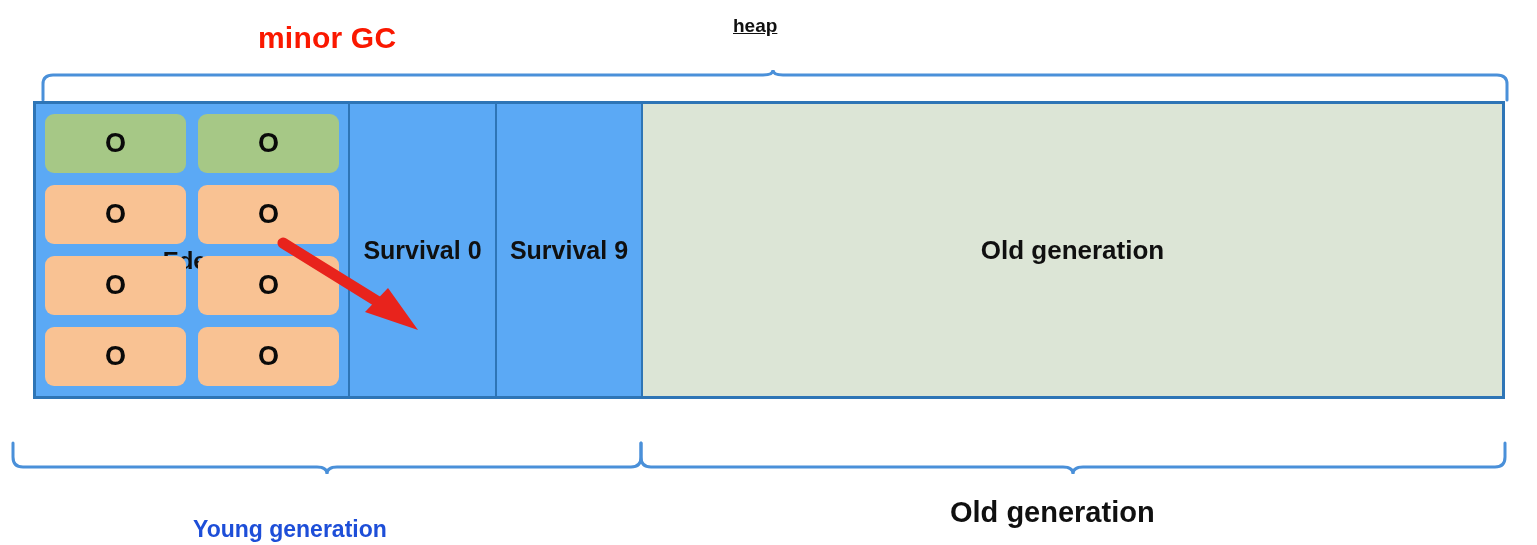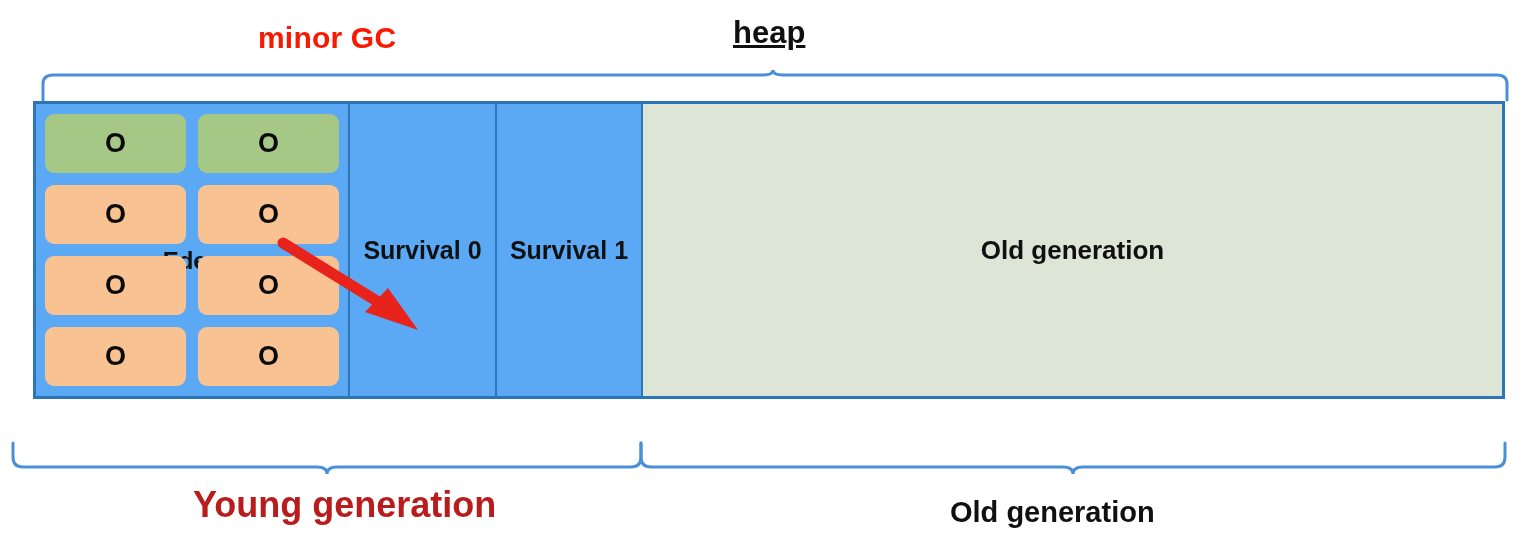--- a/index.html
+++ b/index.html
@@ -26,21 +26,21 @@
     font-size: 30px;
     font-weight: bold;
     color: #fa1800;
     letter-spacing: 0.2px;
     white-space: nowrap;
   }
   .lbl-heap {
     position: absolute;
     left: 733px;
     top: 15px;
-    font-size: 31px;
+    font-size: 19px;
     font-weight: bold;
     color: #101010;
     white-space: nowrap;
     text-decoration: underline;
   }
 
   
   .brace {
     position: absolute;
   }
@@ -139,24 +139,24 @@
     left: 270px;
     top: 230px;
     z-index: 5;
     pointer-events: none;
   }
 
   
   .lbl-young-gen {
     position: absolute;
     left: 193px;
-    top: 484px;
-    font-size: 36px;
-    font-weight: bold;
-    color: #b91c1c;
+    top: 516px;
+    font-size: 23px;
+    font-weight: bold;
+    color: #1d4ed8;
     white-space: nowrap;
   }
   .lbl-old-gen-bottom {
     position: absolute;
     left: 950px;
     top: 496px;
     font-size: 29px;
     font-weight: bold;
     color: #101010;
     white-space: nowrap;
@@ -190,21 +190,21 @@
         <div class="obj orange">O</div>
         <div class="obj orange">O</div>
       </div>
     </div>
 
     <div class="region region-surv0">
       <div class="region-label">Survival 0</div>
     </div>
 
     <div class="region region-surv1">
-      <div class="region-label">Survival 1</div>
+      <div class="region-label">Survival 9</div>
     </div>
 
     <div class="region region-old">
       <div class="region-label old">Old generation</div>
     </div>
   </div>
 
   <div class="arrow">
     <svg width="170" height="120" viewBox="0 0 170 120">
       <line x1="13" y1="13" x2="118" y2="78" stroke="#e8231c" stroke-width="11" stroke-linecap="round"></line>

